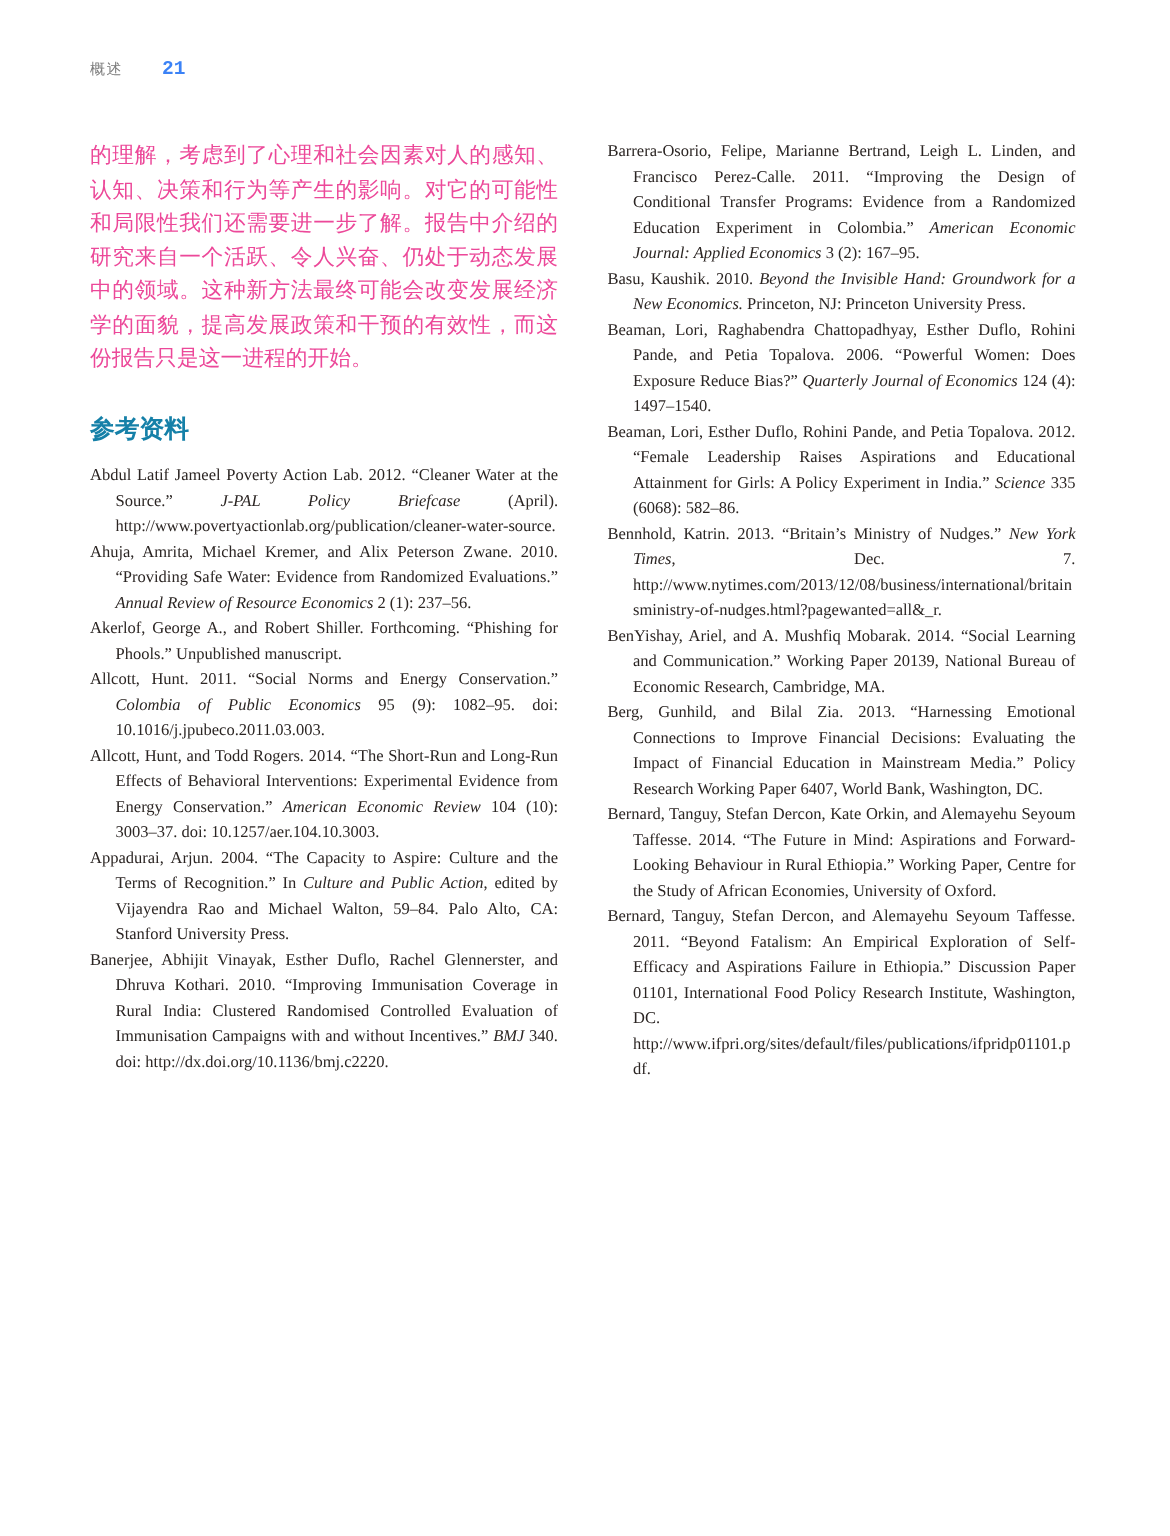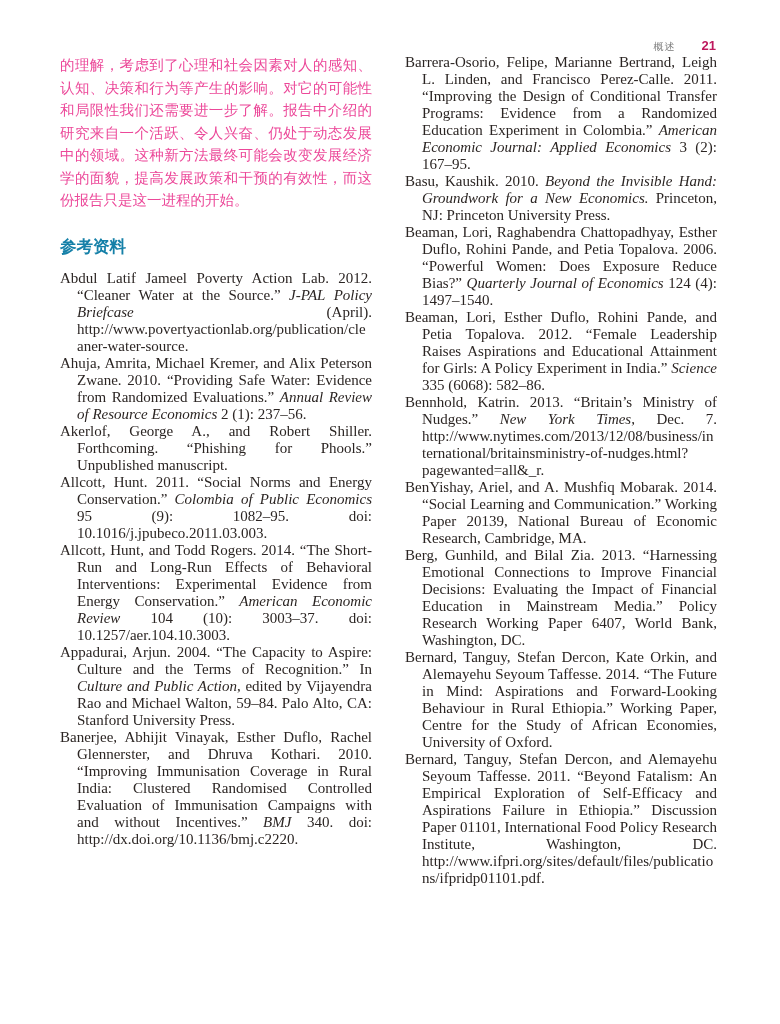--- a/index.html
+++ b/index.html
@@ -12,35 +12,36 @@
     position: relative;
     overflow: hidden;
   }
   .page {
     width: 780px;
     height: 1024px;
     padding: 38px 64px 30px 60px;
   }
   .running-head {
     display: flex;
-    justify-content: flex-end;
+    justify-content: flex-start;
     align-items: baseline;
     gap: 26px;
+    margin-bottom: 40px;
   }
   .running-head .section {
     font-family: "Liberation Sans", "DejaVu Sans", sans-serif;
     font-size: 10px;
     color: #7a7a7a;
     letter-spacing: 1px;
   }
   .running-head .pagenum {
-    font-family: Liberation Sans, sans-serif;
+    font-family: Liberation Mono, monospace;
     font-size: 13px;
     font-weight: bold;
-    color: #be185d;
+    color: #3b82f6;
   }
   .columns {
     display: flex;
     gap: 33px;
   }
   .col {
     width: 312px;
     flex: 0 0 312px;
   }
   .cn-paragraph {
@@ -51,21 +52,21 @@
     margin-bottom: 24px;
   }
   .refs-heading {
     font-family: "Liberation Sans", "DejaVu Sans", sans-serif;
     font-size: 16.5px;
     font-weight: bold;
     color: #1580a8;
     margin: 2px 0 12px 0;
   }
   .ref {
-    font-size: 15px;
+    font-size: 11px;
     line-height: 17px;
     text-align: justify;
     padding-left: 17px;
     text-indent: -17px;
     overflow-wrap: anywhere;
     color: #2b2523;
   }
   .ref em { font-style: italic; }
 </style>
 </head>

